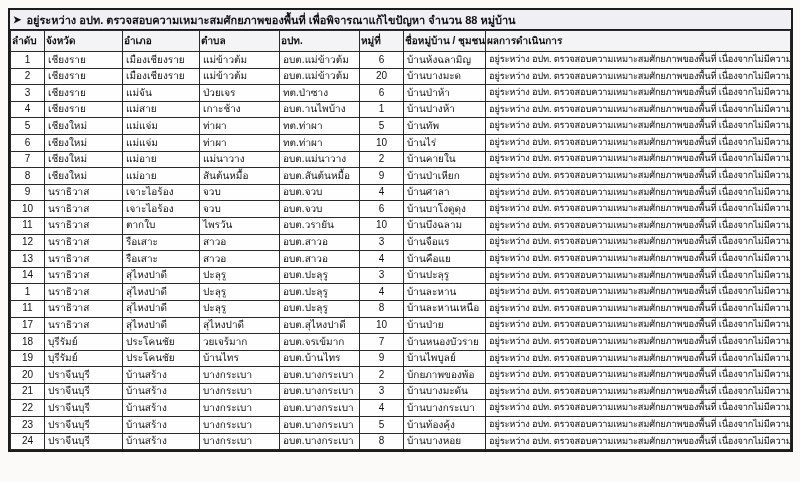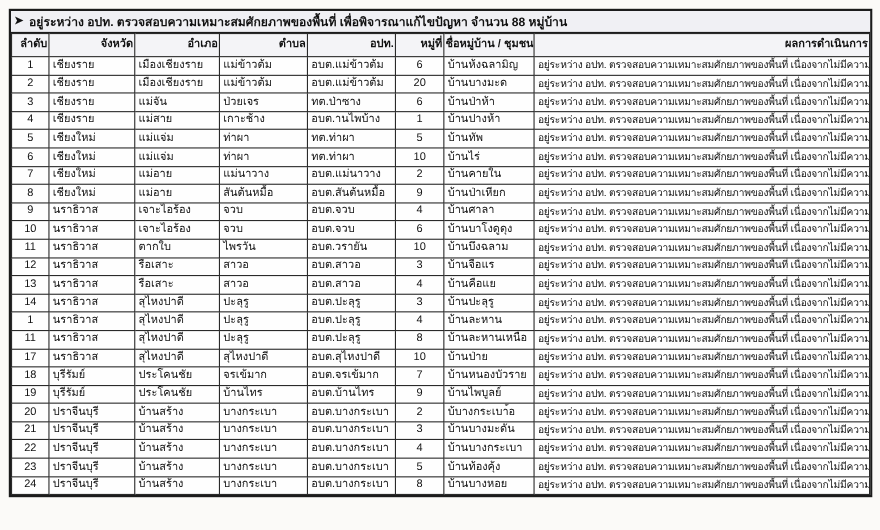--- a/index.html
+++ b/index.html
@@ -56,21 +56,21 @@
     border: 1px solid #2a2a2a;
     font-size: 10px;
     line-height: 1.05;
     vertical-align: middle;
     overflow: hidden;
     white-space: nowrap;
   }
   thead th {
     height: 21px;
     font-weight: bold;
-    text-align: right;
+    text-align: left;
     font-size: 10px;
     background: #f4f4f7;
     padding: 0 1px;
   }
   tbody td { height: 16.6px; padding: 0 3px; background: #fefefe; }
   td.center { text-align: center; padding: 0 1px; }
   td.left   { text-align: left; }
   td.result { font-size: 9.3px; letter-spacing: -0.2px; }
 </style>
 </head>
@@ -275,21 +275,21 @@
     <td class="left">สุไหงปาดี</td>
     <td class="left">อบต.สุไหงปาดี</td>
     <td class="center">10</td>
     <td class="left">บ้านป่าย</td>
     <td class="left result">อยู่ระหว่าง อปท. ตรวจสอบความเหมาะสมศักยภาพของพื้นที่ เนื่องจากไม่มีความพร้อม</td>
   </tr>
           <tr class="data-row">
     <td class="center">18</td>
     <td class="left">บุรีรัมย์</td>
     <td class="left">ประโคนชัย</td>
-    <td class="left">จรเข้มาก</td>
+    <td class="left">วยเจร้มาก</td>
     <td class="left">อบต.จรเข้มาก</td>
     <td class="center">7</td>
     <td class="left">บ้านหนองบัวราย</td>
     <td class="left result">อยู่ระหว่าง อปท. ตรวจสอบความเหมาะสมศักยภาพของพื้นที่ เนื่องจากไม่มีความพร้อม</td>
   </tr>
           <tr class="data-row">
     <td class="center">19</td>
     <td class="left">บุรีรัมย์</td>
     <td class="left">ประโคนชัย</td>
     <td class="left">บ้านไทร</td>
@@ -298,21 +298,21 @@
     <td class="left">บ้านไพบูลย์</td>
     <td class="left result">อยู่ระหว่าง อปท. ตรวจสอบความเหมาะสมศักยภาพของพื้นที่ เนื่องจากไม่มีความพร้อม</td>
   </tr>
           <tr class="data-row">
     <td class="center">20</td>
     <td class="left">ปราจีนบุรี</td>
     <td class="left">บ้านสร้าง</td>
     <td class="left">บางกระเบา</td>
     <td class="left">อบต.บางกระเบา</td>
     <td class="center">2</td>
-    <td class="left">บ้บางกระเบา้อ</td>
+    <td class="left">บ้กยภาพของพ้อ</td>
     <td class="left result">อยู่ระหว่าง อปท. ตรวจสอบความเหมาะสมศักยภาพของพื้นที่ เนื่องจากไม่มีความพร้อม</td>
   </tr>
           <tr class="data-row">
     <td class="center">21</td>
     <td class="left">ปราจีนบุรี</td>
     <td class="left">บ้านสร้าง</td>
     <td class="left">บางกระเบา</td>
     <td class="left">อบต.บางกระเบา</td>
     <td class="center">3</td>
     <td class="left">บ้านบางมะดัน</td>

